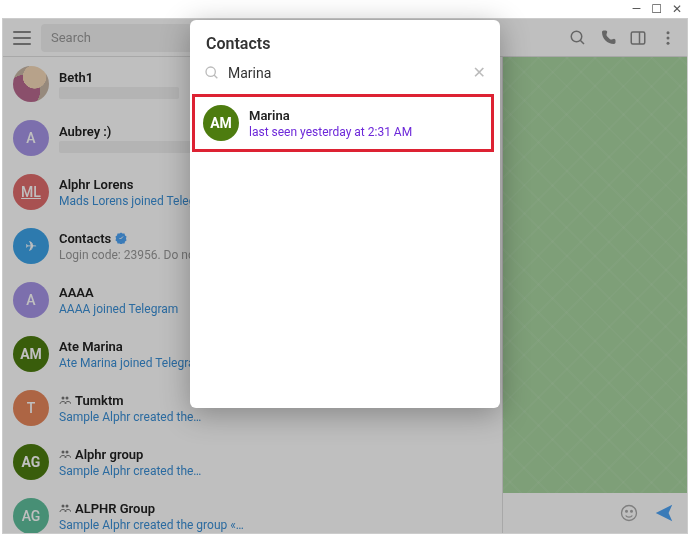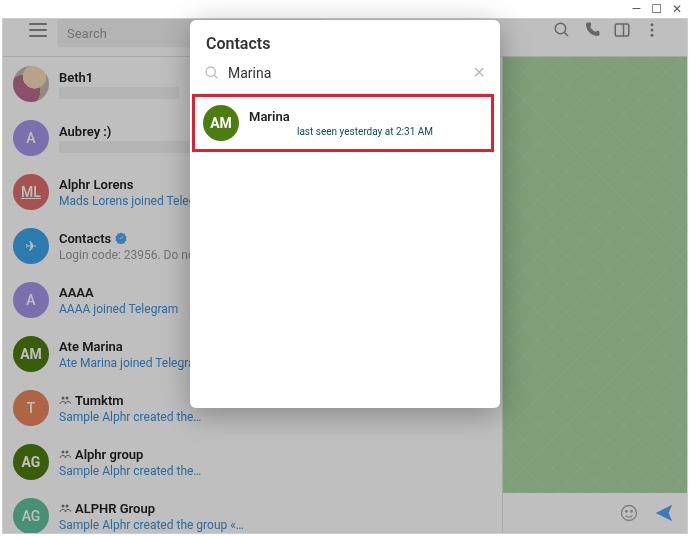--- a/index.html
+++ b/index.html
@@ -6,21 +6,21 @@
     body { width: 690px; height: 536px; overflow: hidden; position: relative; background: #fff; }
     
     
     .window-controls { position: absolute; top: 0; right: 0; height: 18px; display: flex; gap: 10px; padding: 2px 8px; color: #555; }
     .window-controls span { font-size: 12px; line-height: 14px; cursor: default; }
     
     
     .app { position: absolute; top: 18px; left: 2px; right: 2px; bottom: 2px; display: flex; flex-direction: column; border: 1px solid #ccc; }
     
     
-    .header { height: 38px; display: flex; padding: 0 24px; gap: 8px; border-bottom: 1px solid #e0e0e0; }
+    .header { height: 38px; display: flex; align-items: center; padding: 0 8px; gap: 8px; border-bottom: 1px solid #e0e0e0; }
     .hamburger { width: 22px; height: 22px; display: flex; flex-direction: column; justify-content: center; gap: 4px; padding: 2px; }
     .hamburger div { height: 2px; background: #888; border-radius: 1px; }
     .search-box { flex: 1 1 auto; max-width: 440px; height: 28px; background: #f1f1f1; border-radius: 4px; padding: 0 10px; display: flex; align-items: center; color: #999; font-size: 13px; }
     .header-spacer { flex: 1; }
     .header-icon { width: 22px; height: 22px; display: flex; align-items: center; justify-content: center; color: #888; }
     
     
     .body { flex: 1; display: flex; overflow: hidden; }
     .left-pane { width: 500px; border-right: 1px solid #e0e0e0; overflow: hidden; position: relative; }
     .right-pane { flex: 1; background: #a8d4a0; background-image:
@@ -62,21 +62,21 @@
     .modal { position: absolute; top: 20px; left: 190px; width: 310px; height: 388px; background: #fff; border-radius: 6px; box-shadow: 0 6px 30px rgba(0,0,0,0.3); display: flex; flex-direction: column; overflow: hidden; z-index: 10; }
     .modal-title { font-size: 16px; font-weight: 600; color: #333; padding: 14px 16px 10px; }
     .modal-search { display: flex; align-items: center; padding: 0 14px 10px; gap: 8px; }
     .modal-search .sicon { color: #bbb; }
     .modal-search input { flex: 1; border: none; outline: none; font-size: 14px; color: #333; background: transparent; }
     .modal-search .clear { color: #bbb; font-size: 16px; cursor: pointer; }
     .modal-list { flex: 1; overflow: auto; }
     .modal-item { display: flex; align-items: center; padding: 8px 8px; gap: 10px; border: 3px solid #d23; margin: 2px 6px 0 2px; }
     .modal-meta { display: flex; flex-direction: column; gap: 2px; }
     .modal-name { font-size: 13px; font-weight: 600; color: #222; }
-    .modal-status { font-size: 10px; color: #0c4a6e; margin-left: 48px; }
+    .modal-status { font-size: 12px; color: #6d28d9; }
     .modal-footer { display: flex; justify-content: space-between; padding: 12px 18px; }
     .modal-btn { font-size: 13px; font-weight: 700; color: #3a8fd6; letter-spacing: 0.3px; cursor: pointer; }
     
     svg { display: block; }
   </style>
 </head>
 <body>
 
 <div class="window-controls">
   <span>—</span>

